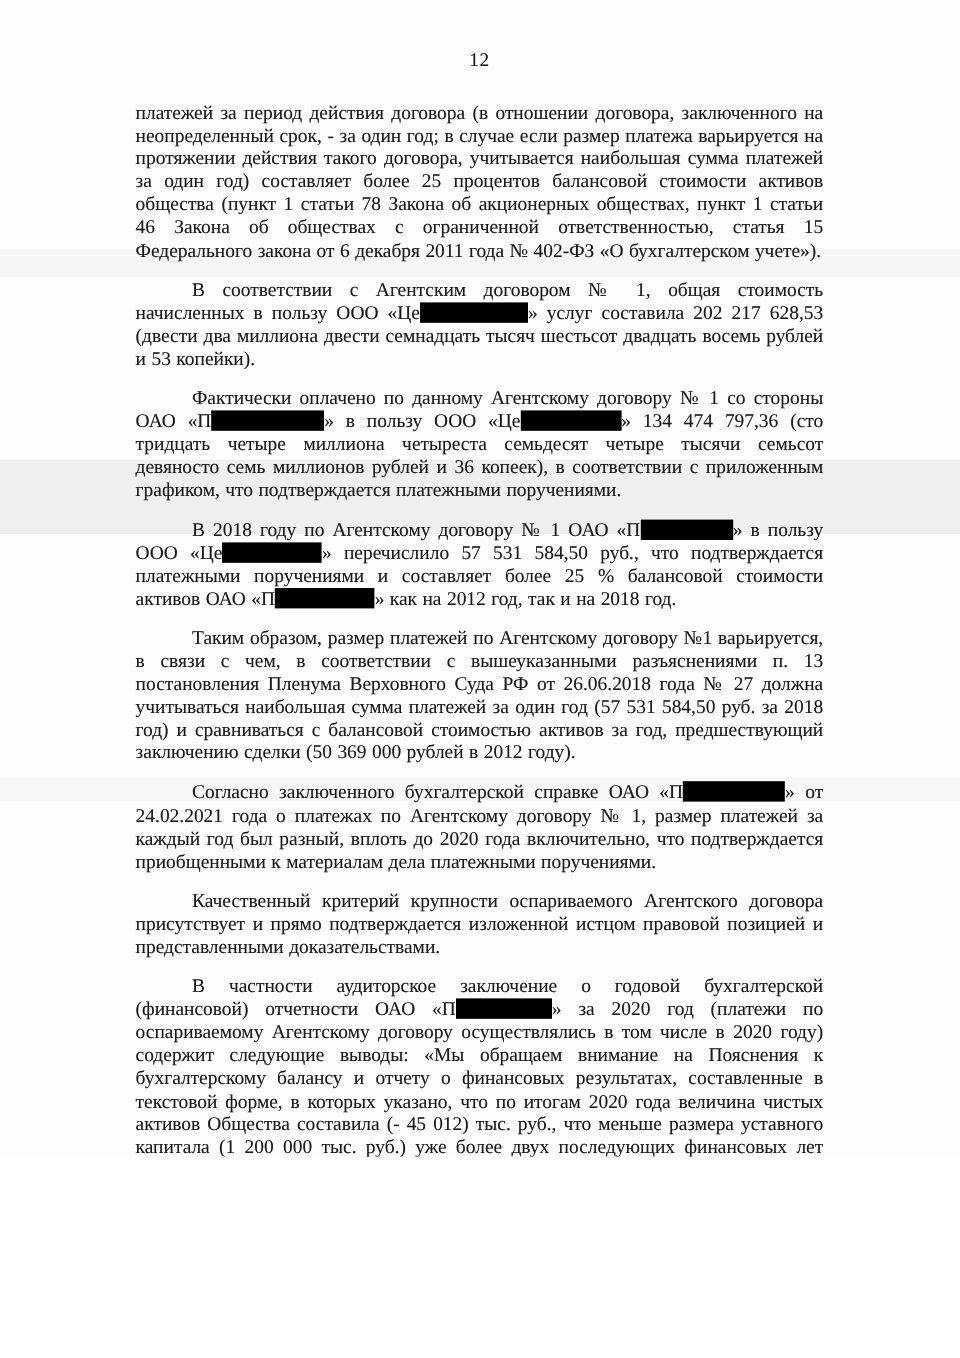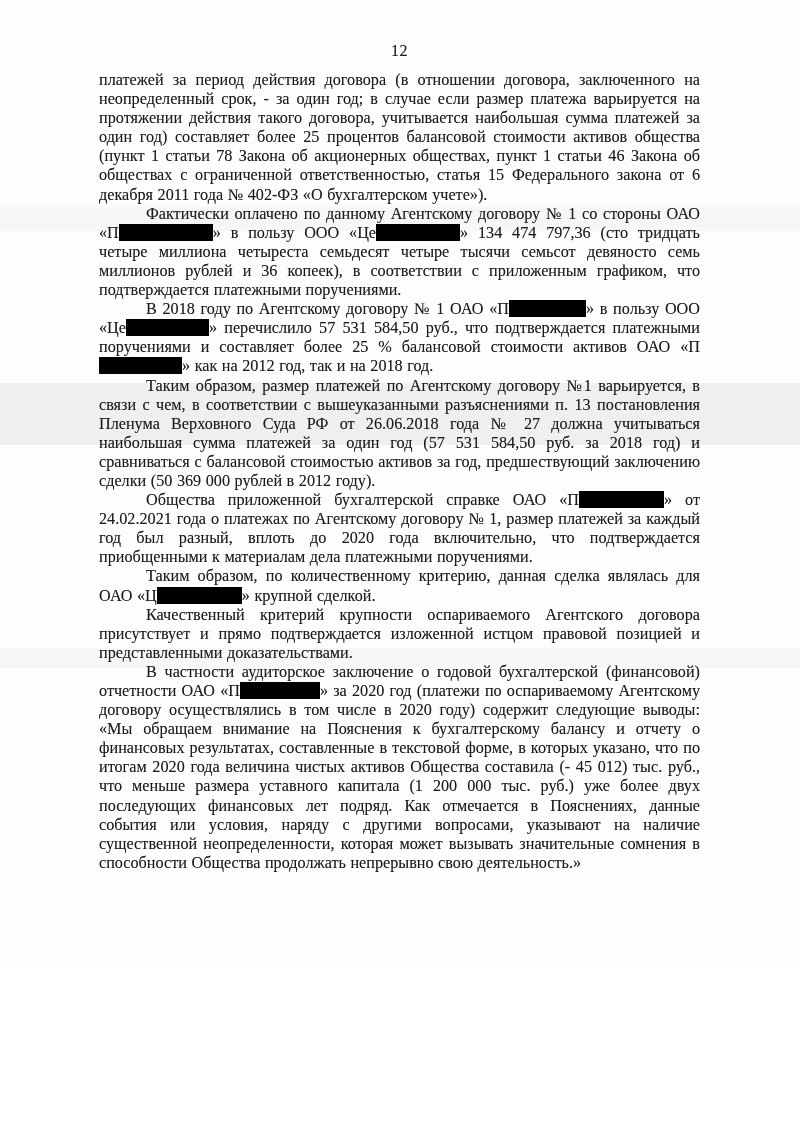--- a/index.html
+++ b/index.html
@@ -31,21 +31,21 @@
     top: 71px;
     left: 99px;
     width: 601px;
     text-align: justify;
     font-size: 16.2px;
     line-height: 19.1px;
     word-spacing: 0.5px;
     text-shadow: 0 0 0.5px rgba(0,0,0,0.35);
   }
   .para {
-    margin: 0;
+    margin: 14px;
     text-indent: 47px;
   }
   .para.noindent {
     text-indent: 0;
   }
   .redaction {
     display: inline-block;
     height: 17px;
     background: var(--redaction-color, #000000);
     vertical-align: -3px;
@@ -68,21 +68,21 @@
 <div class="page" style="--text-color: #1b1b1b; --redaction-color: #000000; --page-bg: #fdfdfd;">
   <div class="scan-band b1"></div>
   <div class="scan-band b2"></div>
   <div class="scan-band b3"></div>
   <div class="scan-band b4"></div>
 
   <div class="page-number">12</div>
 
   <div class="body-text">
       <p class="para noindent"><span>платежей за период действия договора (в отношении договора, заключенного на неопределенный срок, - за один год; в случае если размер платежа варьируется на протяжении действия такого договора, учитывается наибольшая сумма платежей за один год) составляет более 25 процентов балансовой стоимости активов общества (пункт 1 статьи 78 Закона об акционерных обществах, пункт 1 статьи 46 Закона об обществах с ограниченной ответственностью, статья 15 Федерального закона от 6 декабря 2011 года № 402-ФЗ «О бухгалтерском учете»).</span></p>
+      <p class="para"><span>В соответствии с Агентским договором № 1, общая стоимость начисленных в пользу ООО «Це</span><span class="redaction" style="width: 90px;"></span><span>» услуг составила 202 217 628,53 (двести два миллиона двести семнадцать тысяч шестьсот двадцать восемь рублей и 53 копейки).</span></p>
       <p class="para"><span>Фактически оплачено по данному Агентскому договору № 1 со стороны ОАО «П</span><span class="redaction" style="width: 94px;"></span><span>» в пользу ООО «Це</span><span class="redaction" style="width: 84px;"></span><span>» 134 474 797,36 (сто тридцать четыре миллиона четыреста семьдесят четыре тысячи семьсот девяносто семь миллионов рублей и 36 копеек), в соответствии с приложенным графиком, что подтверждается платежными поручениями.</span></p>
       <p class="para"><span>В 2018 году по Агентскому договору № 1 ОАО «П</span><span class="redaction" style="width: 77px;"></span><span>» в пользу ООО «Це</span><span class="redaction" style="width: 83px;"></span><span>» перечислило 57 531 584,50 руб., что подтверждается платежными поручениями и составляет более 25 % балансовой стоимости активов ОАО «П</span><span class="redaction" style="width: 83px;"></span><span>» как на 2012 год, так и на 2018 год.</span></p>
       <p class="para"><span>Таким образом, размер платежей по Агентскому договору №1 варьируется, в связи с чем, в соответствии с вышеуказанными разъяснениями п. 13 постановления Пленума Верховного Суда РФ от 26.06.2018 года № 27 должна учитываться наибольшая сумма платежей за один год (57 531 584,50 руб. за 2018 год) и сравниваться с балансовой стоимостью активов за год, предшествующий заключению сделки (50 369 000 рублей в 2012 году).</span></p>
-      <p class="para"><span>Общества приложенной бухгалтерской справке ОАО «П</span><span class="redaction" style="width: 85px;"></span><span>» от 24.02.2021 года о платежах по Агентскому договору № 1, размер платежей за каждый год был разный, вплоть до 2020 года включительно, что подтверждается приобщенными к материалам дела платежными поручениями.</span></p>
-      <p class="para"><span>Таким образом, по количественному критерию, данная сделка являлась для ОАО «Ц</span><span class="redaction" style="width: 85px;"></span><span>» крупной сделкой.</span></p>
+      <p class="para"><span>Согласно заключенного бухгалтерской справке ОАО «П</span><span class="redaction" style="width: 85px;"></span><span>» от 24.02.2021 года о платежах по Агентскому договору № 1, размер платежей за каждый год был разный, вплоть до 2020 года включительно, что подтверждается приобщенными к материалам дела платежными поручениями.</span></p>
       <p class="para"><span>Качественный критерий крупности оспариваемого Агентского договора присутствует и прямо подтверждается изложенной истцом правовой позицией и представленными доказательствами.</span></p>
       <p class="para"><span>В частности аудиторское заключение о годовой бухгалтерской (финансовой) отчетности ОАО «П</span><span class="redaction" style="width: 80px;"></span><span>» за 2020 год (платежи по оспариваемому Агентскому договору осуществлялись в том числе в 2020 году) содержит следующие выводы: «Мы обращаем внимание на Пояснения к бухгалтерскому балансу и отчету о финансовых результатах, составленные в текстовой форме, в которых указано, что по итогам 2020 года величина чистых активов Общества составила (- 45 012) тыс. руб., что меньше размера уставного капитала (1 200 000 тыс. руб.) уже более двух последующих финансовых лет подряд. Как отмечается в Пояснениях, данные события или условия, наряду с другими вопросами, указывают на наличие существенной неопределенности, которая может вызывать значительные сомнения в способности Общества продолжать непрерывно свою деятельность.»</span></p>
     </div>
 </div>
 
 </body></html>

